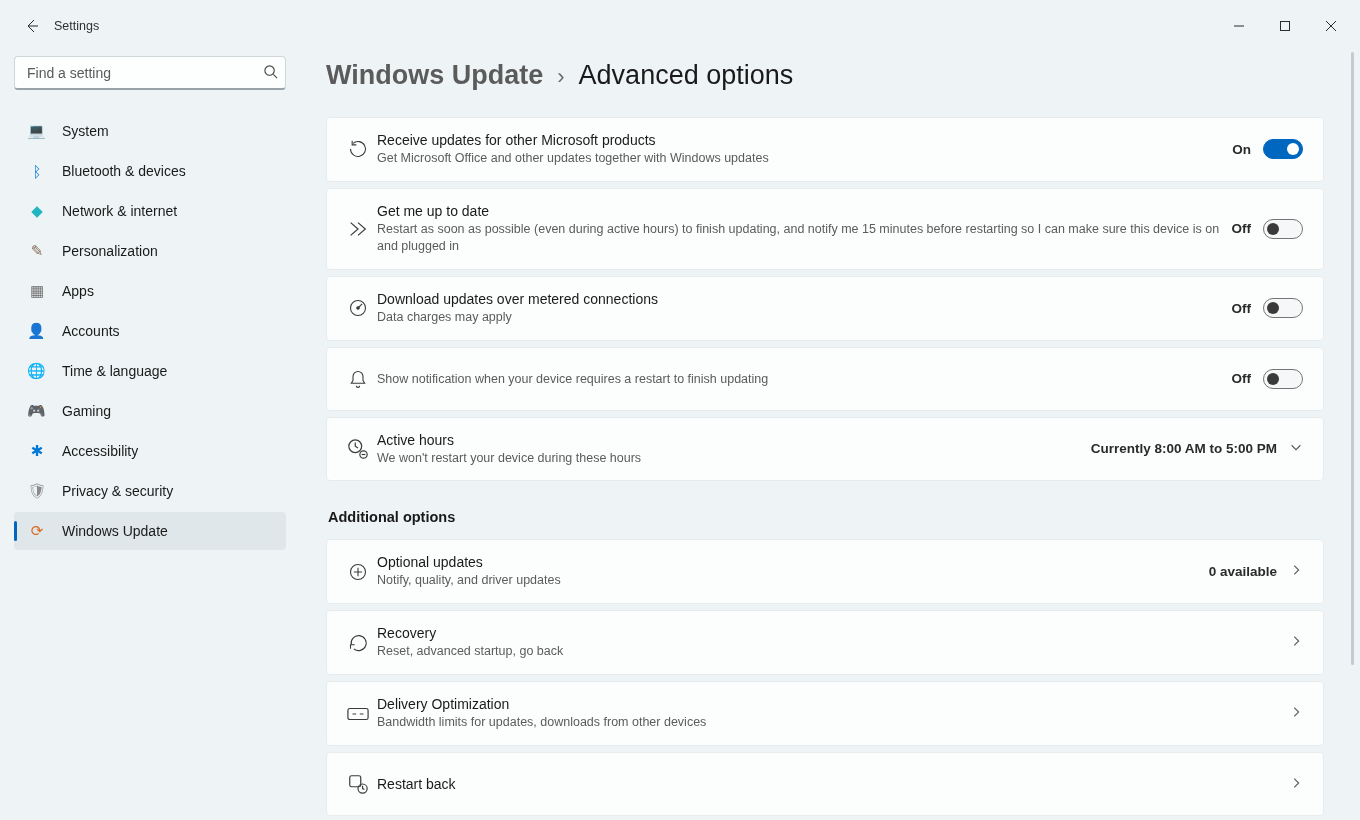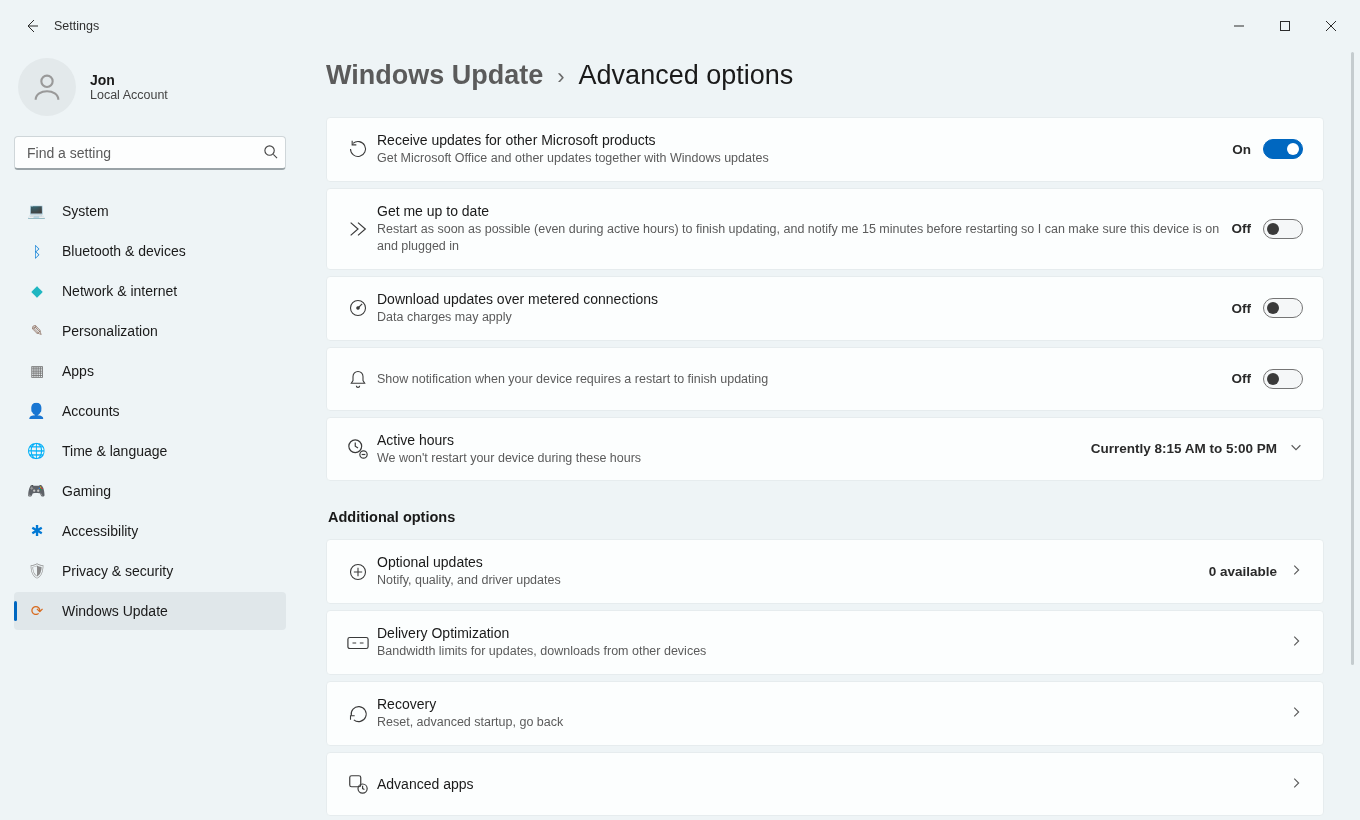--- a/index.html
+++ b/index.html
@@ -126,32 +126,20 @@
         <svg width="10" height="10">
           <path d="M0 0l10 10M10 0L0 10" stroke-width="1"></path>
         </svg>
       </div>
   </div>
 </div>
 
 <div class="shell">
 
   <aside class="sidebar">
-    <div class="user-row">
-      <div class="avatar">
-        <svg width="34" height="34" viewBox="0 0 24 24" fill="none" stroke="#999" stroke-width="1.5">
-            <circle cx="12" cy="8" r="4"></circle>
-            <path d="M4 21c0-4 4-6 8-6s8 2 8 6"></path>
-          </svg>
-      </div>
-      <div>
-        <div class="user-name">Jon</div>
-        <div class="user-sub">Local Account</div>
-      </div>
-    </div>
 
     <div class="search-wrap">
       <input class="search-input" placeholder="Find a setting" style="">
       <span class="search-icon-btn">
         <svg width="15" height="15" viewBox="0 0 16 16" fill="none" stroke="#444" stroke-width="1.2">
             <circle cx="7" cy="7" r="5"></circle>
             <path d="M11 11l4 4"></path>
           </svg>
       </span>
     </div>
@@ -283,21 +271,21 @@
               <path d="M9 5v4l3 2"></path>
               <circle cx="18" cy="18" r="4"></circle>
               <path d="M16 18h4"></path>
             </svg>
           </div>
           <div class="card-body">
             <div class="card-title">Active hours</div>
             <div class="card-sub">We won't restart your device during these hours</div>
           </div>
           <div class="card-trail">
-            <span class="trail-text">Currently 8:15 AM to 5:00 PM</span>
+            <span class="trail-text">Currently 8:00 AM to 5:00 PM</span>
             <span class="chev"><svg width="14" height="14" viewBox="0 0 16 16" fill="none" stroke="#5a5a5a" stroke-width="1.3">
                 <path d="M3 6l5 5 5-5"></path>
               </svg></span>
           </div>
         </div>
       </div>
 
     <div class="section-h">Additional options</div>
     <div id="additional">
         <div class="card">
@@ -306,69 +294,69 @@
               <circle cx="12" cy="12" r="9"></circle>
               <path d="M12 7v10M7 12h10"></path>
             </svg>
           </div>
           <div class="card-body">
             <div class="card-title">Optional updates</div>
             <div class="card-sub">Notify, quality, and driver updates</div>
           </div>
           <div class="card-trail">
             <span class="trail-text">0 available</span>
+            <span class="chev"><svg width="14" height="14" viewBox="0 0 16 16" fill="none" stroke="#5a5a5a" stroke-width="1.3">
+                <path d="M6 3l5 5-5 5"></path>
+              </svg></span>
+          </div>
+        </div>
+        <div class="card">
+          <div class="card-icon">
+            <svg width="20" height="20" viewBox="0 0 24 24" fill="none" stroke="#3a3a3a" stroke-width="1.3">
+              <path d="M4 14a9 9 0 1 1 3 5"></path>
+              <path d="M3 19v-5h5"></path>
+            </svg>
+          </div>
+          <div class="card-body">
+            <div class="card-title">Recovery</div>
+            <div class="card-sub">Reset, advanced startup, go back</div>
+          </div>
+          <div class="card-trail">
             <span class="chev"><svg width="14" height="14" viewBox="0 0 16 16" fill="none" stroke="#5a5a5a" stroke-width="1.3">
                 <path d="M6 3l5 5-5 5"></path>
               </svg></span>
           </div>
         </div>
         <div class="card">
           <div class="card-icon">
             <svg width="22" height="18" viewBox="0 0 24 18" fill="none" stroke="#3a3a3a" stroke-width="1.3">
               <rect x="1" y="3" width="22" height="12" rx="2"></rect>
               <path d="M6 9h4M14 9h4"></path>
             </svg>
           </div>
           <div class="card-body">
             <div class="card-title">Delivery Optimization</div>
             <div class="card-sub">Bandwidth limits for updates, downloads from other devices</div>
-          </div>
-          <div class="card-trail">
-            <span class="chev"><svg width="14" height="14" viewBox="0 0 16 16" fill="none" stroke="#5a5a5a" stroke-width="1.3">
-                <path d="M6 3l5 5-5 5"></path>
-              </svg></span>
-          </div>
-        </div>
-        <div class="card">
-          <div class="card-icon">
-            <svg width="20" height="20" viewBox="0 0 24 24" fill="none" stroke="#3a3a3a" stroke-width="1.3">
-              <path d="M4 14a9 9 0 1 1 3 5"></path>
-              <path d="M3 19v-5h5"></path>
-            </svg>
-          </div>
-          <div class="card-body">
-            <div class="card-title">Recovery</div>
-            <div class="card-sub">Reset, advanced startup, go back</div>
           </div>
           <div class="card-trail">
             <span class="chev"><svg width="14" height="14" viewBox="0 0 16 16" fill="none" stroke="#5a5a5a" stroke-width="1.3">
                 <path d="M6 3l5 5-5 5"></path>
               </svg></span>
           </div>
         </div>
         <div class="card">
           <div class="card-icon">
             <svg width="22" height="22" viewBox="0 0 24 24" fill="none" stroke="#3a3a3a" stroke-width="1.3">
               <rect x="3" y="3" width="12" height="12" rx="2"></rect>
               <circle cx="17" cy="17" r="5"></circle>
               <path d="M17 14v3l2 1"></path>
             </svg>
           </div>
           <div class="card-body">
-            <div class="card-title">Advanced apps</div>
+            <div class="card-title">Restart back</div>
           </div>
           <div class="card-trail">
             <span class="chev"><svg width="14" height="14" viewBox="0 0 16 16" fill="none" stroke="#5a5a5a" stroke-width="1.3">
                 <path d="M6 3l5 5-5 5"></path>
               </svg></span>
           </div>
         </div>
       </div>
   </main>
 

